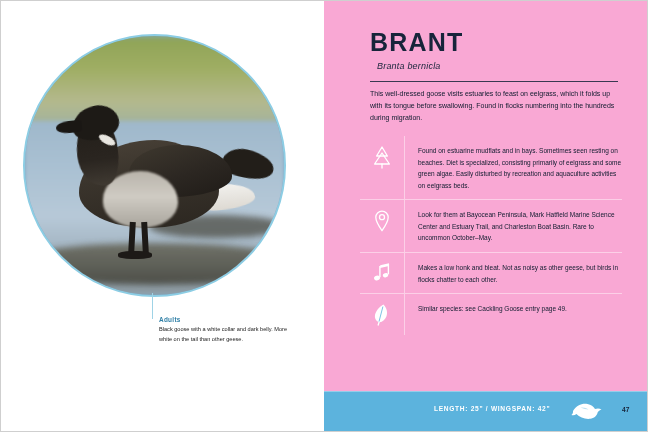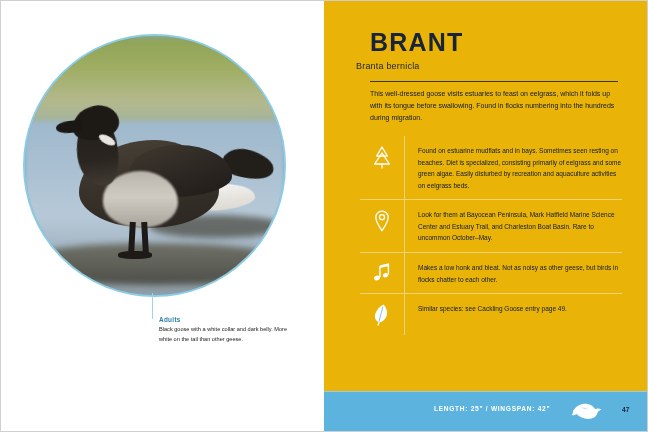--- a/index.html
+++ b/index.html
@@ -122,30 +122,30 @@
     font-size:6.4px;font-weight:700;color:#2f7fa6;
     letter-spacing:.3px;margin:0 0 2px 0;
   }
   .caption-body{
     font-size:5.6px;line-height:1.75;color:#1b1b1b;margin:0;
   }
 
   
   .page-right{
     position:relative;width:324px;height:100%;
-    background:#eab308;box-sizing:border-box;
+    background:#f9a8d4;box-sizing:border-box;
   }
   .species-title{
     position:absolute;left:46px;top:29px;
     font-size:25px;font-weight:800;color:#17243a;
     letter-spacing:1.2px;line-height:1;margin:0;
   }
   .species-latin{
-    position:absolute;left:32px;top:60px;
-    font-size:9px;color:#17243a;
+    position:absolute;left:53px;top:60px;
+    font-size:9px;font-style:italic;color:#17243a;
     letter-spacing:.2px;margin:0;
   }
   .title-rule{
     position:absolute;left:46px;top:80px;width:248px;height:1px;
     background:#17243a;opacity:.85;
   }
   .intro{
     position:absolute;left:46px;top:87px;width:252px;
     font-size:7px;line-height:1.72;color:#0f1b2e;margin:0;
   }

